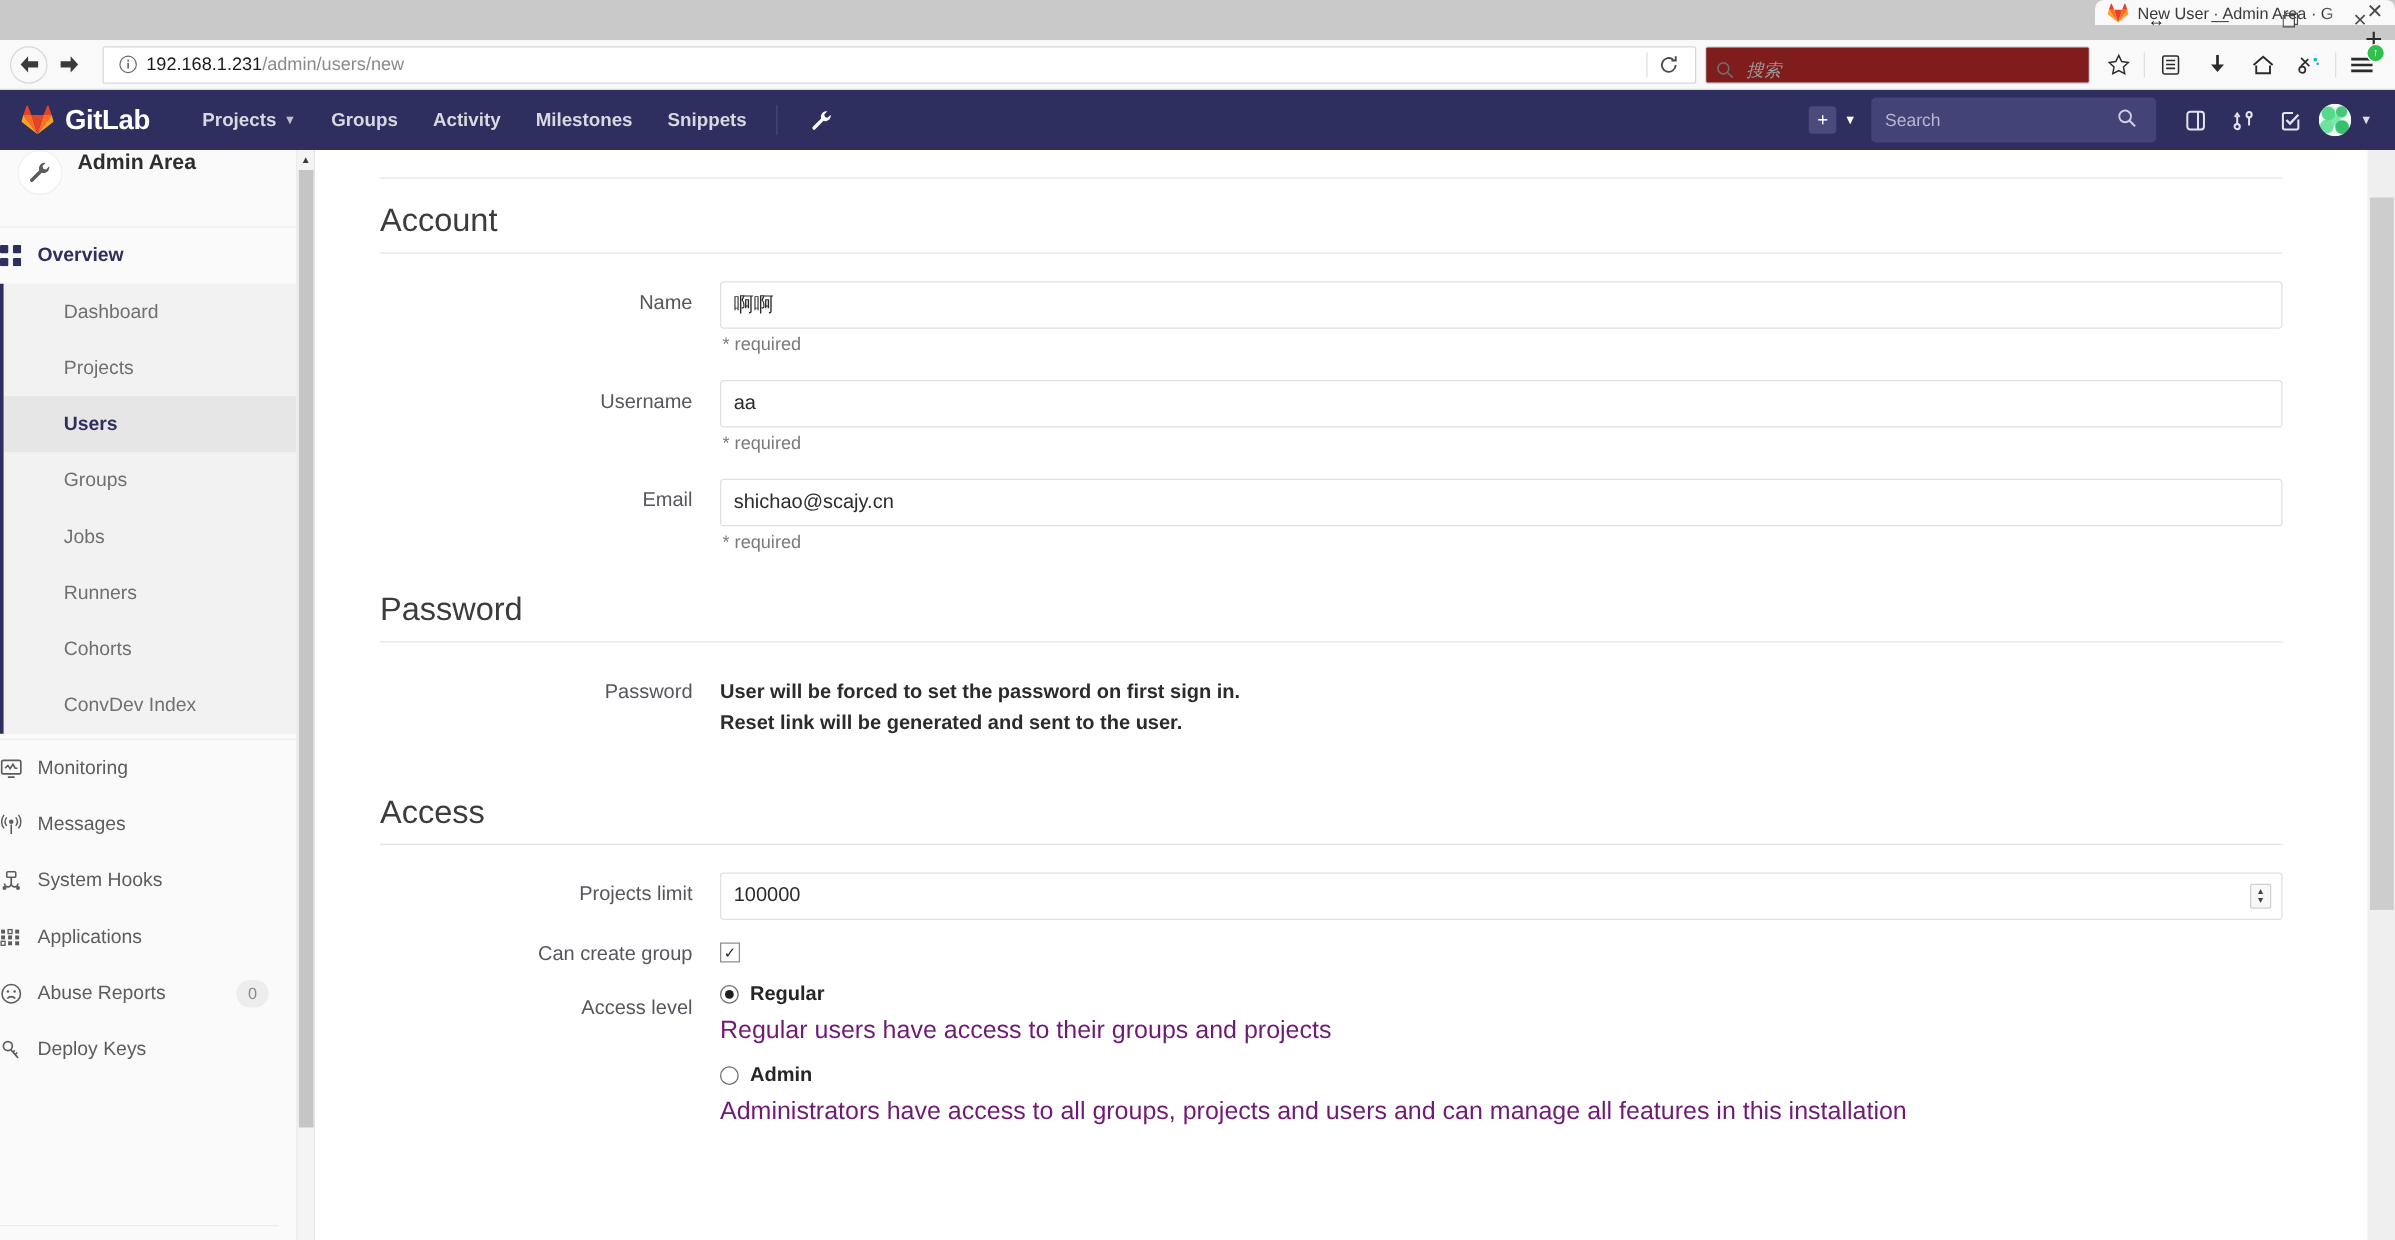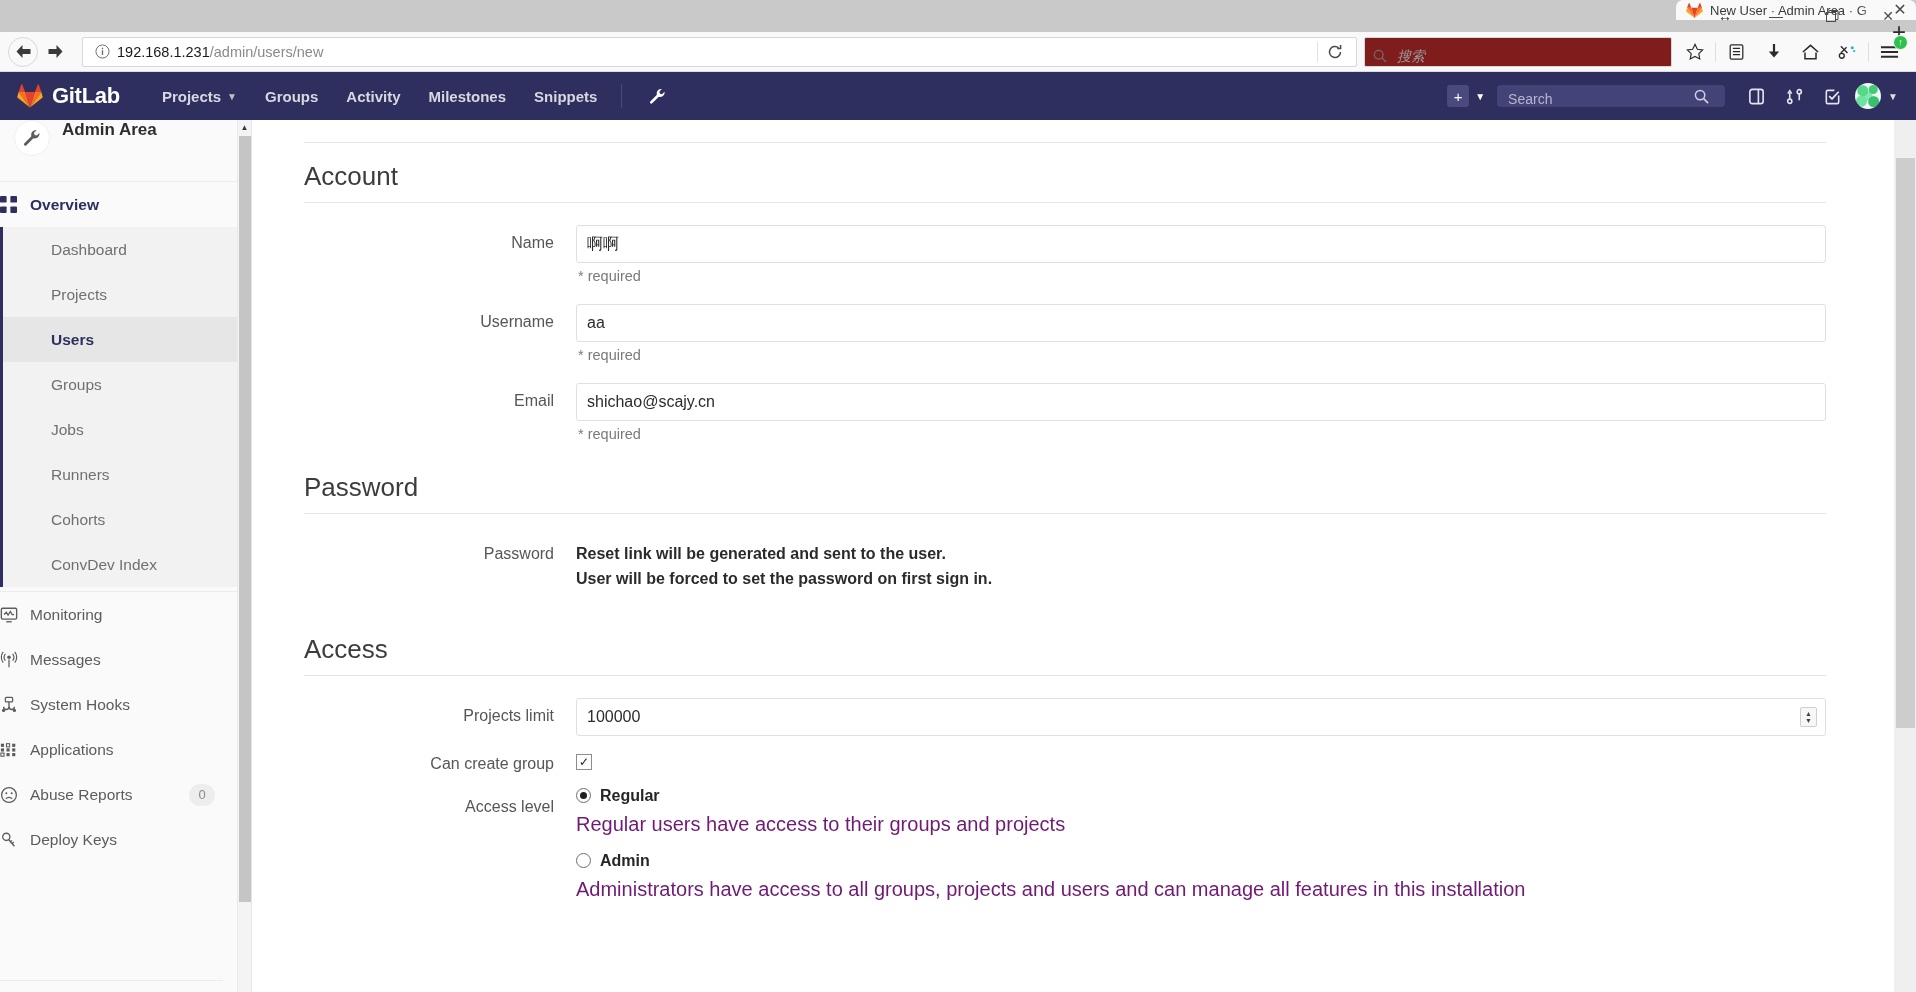--- a/index.html
+++ b/index.html
@@ -129,22 +129,22 @@
   .gl-plus {
     display: flex; align-items: center; color: #fff; margin-right: 12px;
   }
   .gl-plus .sq {
     width: 22px; height: 22px; border-radius: 3px; background: #4a4a7d;
     display: flex; align-items: center; justify-content: center;
     color: #fff; font-size: 15px; line-height: 1;
   }
   .gl-plus .chev { font-size: 10px; margin-left: 6px; }
   .gl-search {
-    width: 228px; height: 22px; background: #434378; border-radius: 4px;
-    display: flex; align-items: flex-end; padding: 0 16px 0 11px; margin-right: 12px;
+    width: 228px; height: 36px; background: #434378; border-radius: 4px;
+    display: flex; align-items: center; padding: 0 16px 0 11px; margin-right: 12px;
   }
   .gl-search .ph { flex: 1 1 auto; color: #b6b6d0; font-size: 14px; }
   .gl-search .si { color: #cfcfe4; font-size: 14px; }
   .gl-icon {
     width: 38px; height: 48px; display: flex; align-items: center;
     justify-content: center; color: #e4e4ef;
   }
   .gl-avatar-wrap { display: flex; align-items: center; margin-left: 4px; }
   .gl-avatar {
     width: 26px; height: 26px; border-radius: 50%;
@@ -630,22 +630,22 @@
             <div class="hint">* required</div>
           </div>
         </div>
 
         <div class="section-title">Password</div>
 
         <div class="form-row">
           <div class="form-label">Password</div>
           <div class="form-ctrl">
             <div class="pw-note">
+              <div>User will be forced to set the password on first sign in.</div>
               <div>Reset link will be generated and sent to the user.</div>
-              <div>User will be forced to set the password on first sign in.</div>
             </div>
           </div>
         </div>
 
         <div class="section-title" style="margin-top:42px;">Access</div>
 
         <div class="form-row">
           <div class="form-label">Projects limit</div>
           <div class="form-ctrl">
             <div class="txt-input num-input">

